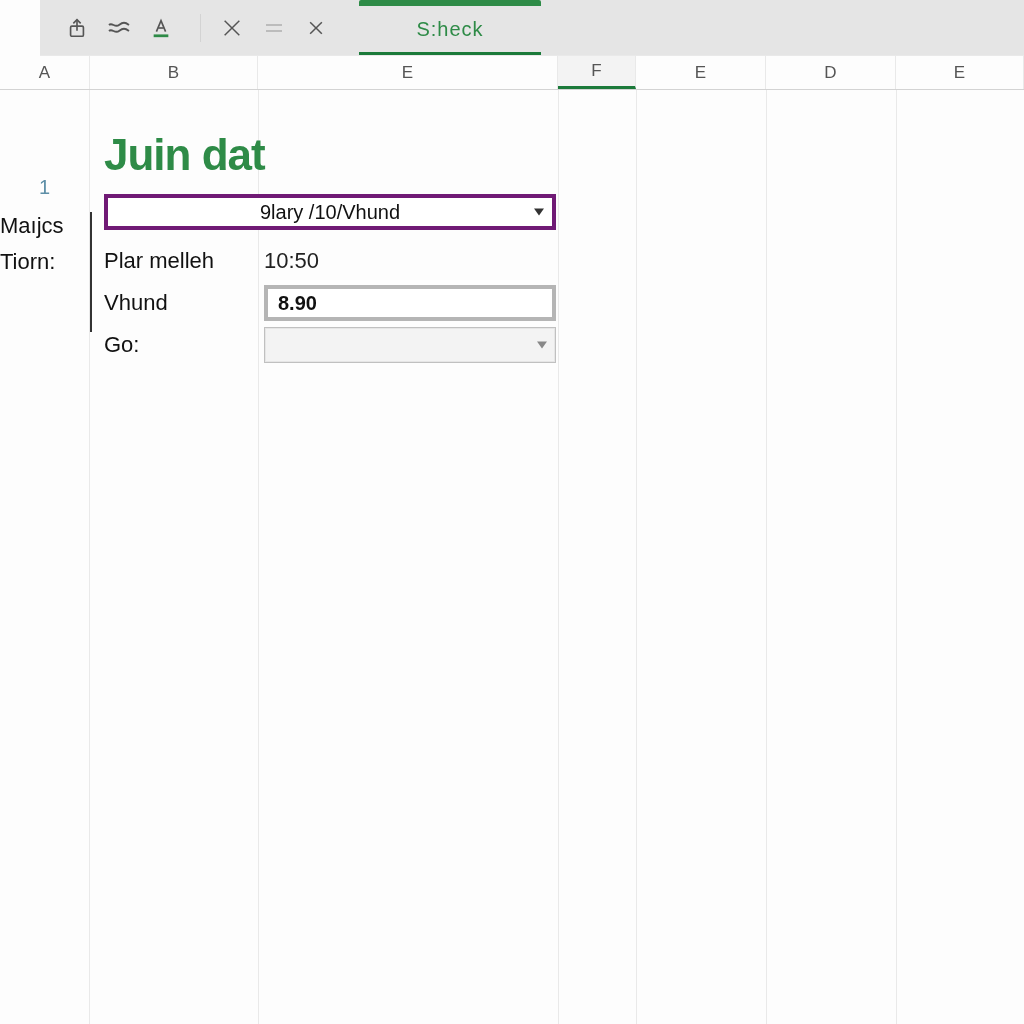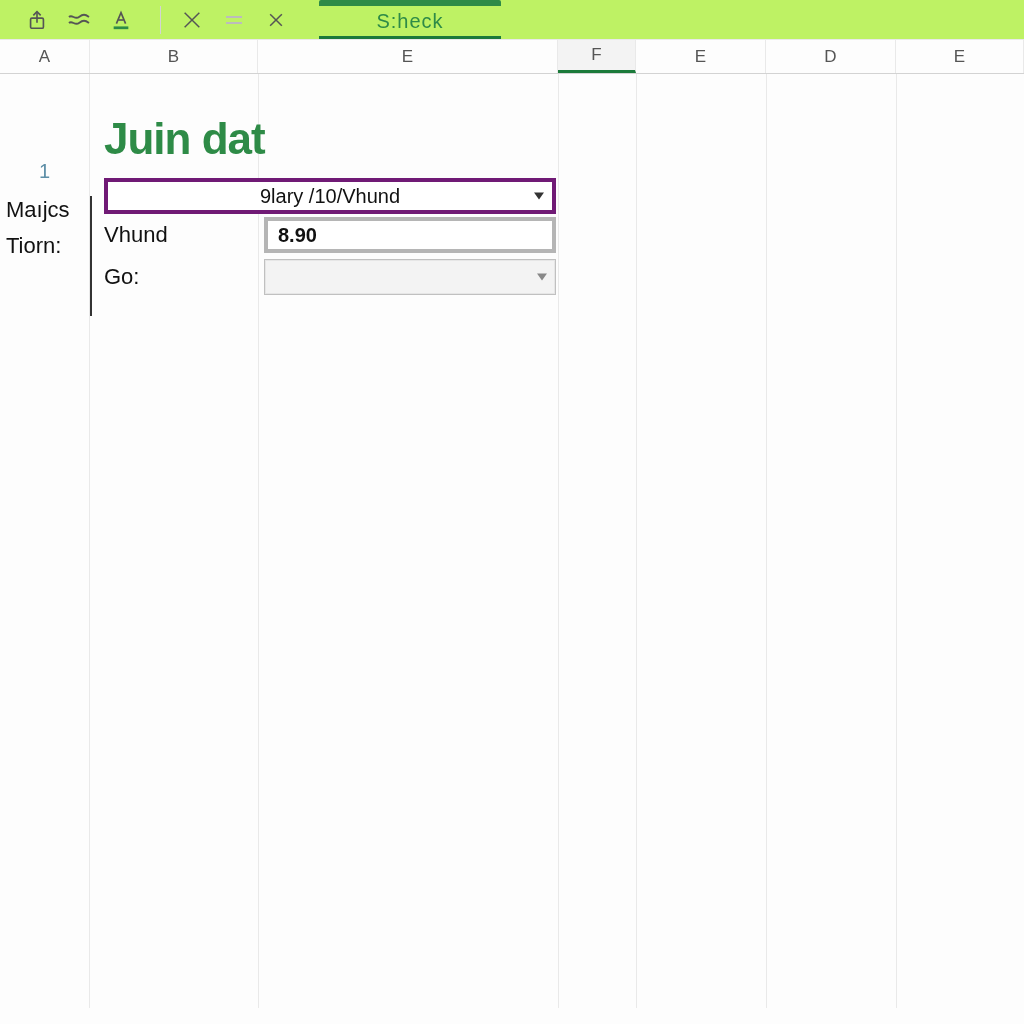--- a/index.html
+++ b/index.html
@@ -15,26 +15,27 @@
     margin:0;padding:0;
     width:1024px;height:1024px;
     font-family:"Helvetica Neue",Arial,sans-serif;
     background:#fdfdfd;
     color:#222;
     overflow:hidden;
   }
 
   
   .toolbar{
-    height:40px;
+    height:56px;
     display:flex;
     align-items:center;
     padding:0 20px;
     border-bottom:1px solid var(--grey-light);
-    background:#bef264;
+    background:#e5e5e5;
+    margin-left:40px;
   }
   .toolbar .tb-btn{
     width:34px;height:34px;
     display:flex;align-items:center;justify-content:center;
     color:var(--toolbar-icon);
     margin-right:8px;
   }
   .toolbar .tb-sep{
     width:1px;height:28px;
     background:var(--grey-line);
@@ -107,21 +108,20 @@
   }
   .row-gutter .rn{
     text-align:center;
     font-size:20px;
     color:var(--row-label);
     margin-bottom:14px;
   }
   .row-gutter .rlabel{
     font-size:22px;
     color:#111;
-    padding-left:6px;
     margin-bottom:10px;
   }
 
   .sheet-area{
     flex:1;
     position:relative;
   }
 
   
   .vline{
@@ -282,20 +282,24 @@
     <div class="card">
       <h1 class="card-title">Juin dat</h1>
 
       <div class="select-box wide center">
         <span>9lary /10/Vhund</span>
         <span class="caret"></span>
       </div>
 
       <div class="side-bar"></div>
 
+      <div class="field-row" style="margin-top:10px;">
+        <div class="lbl">Plar melleh</div>
+        <div class="val">10:50</div>
+      </div>
 
       <div class="field-row">
         <div class="lbl">Vhund</div>
         <div class="text-input">
           <span>8.90</span>
         </div>
       </div>
 
 
       <div class="field-row" style="">

